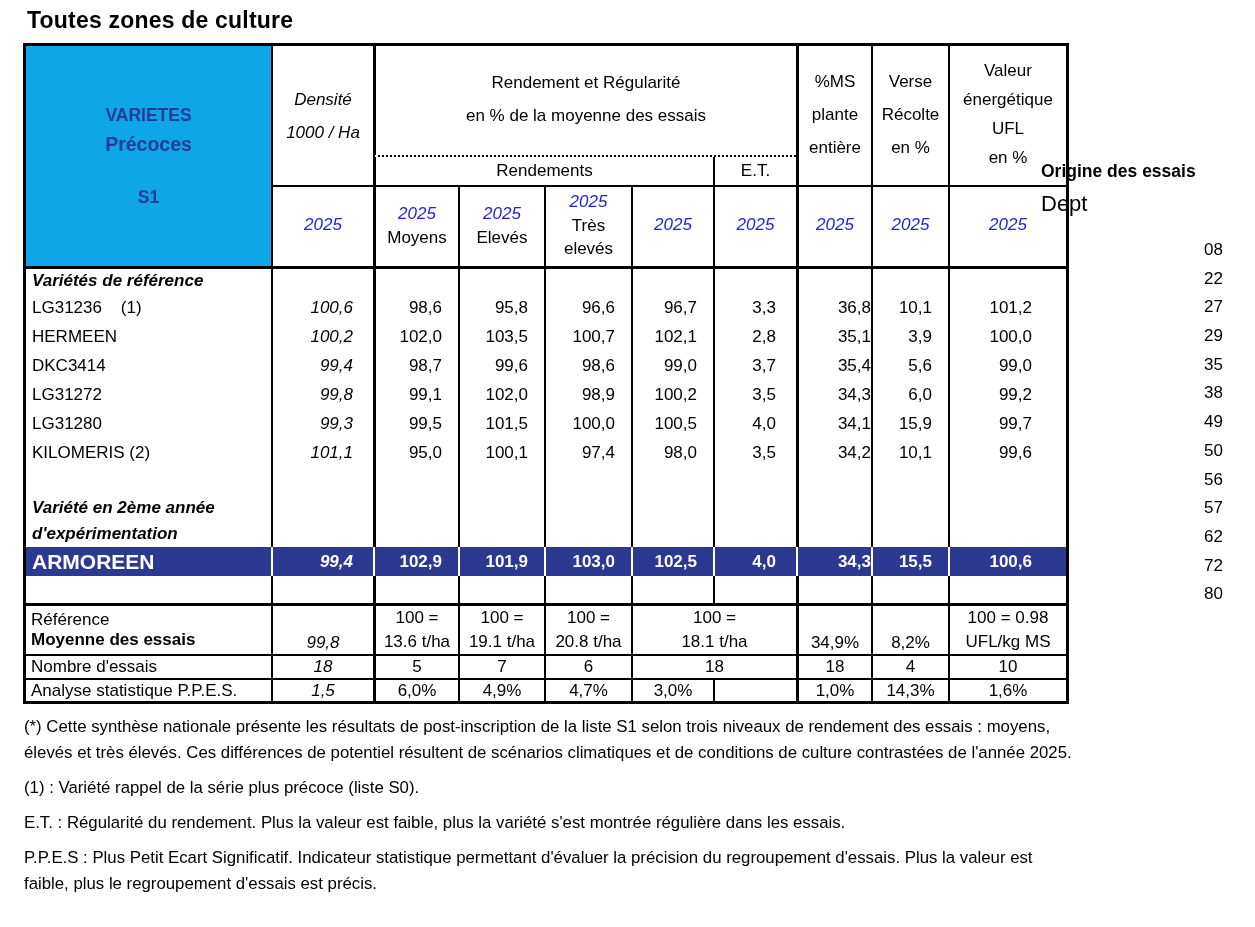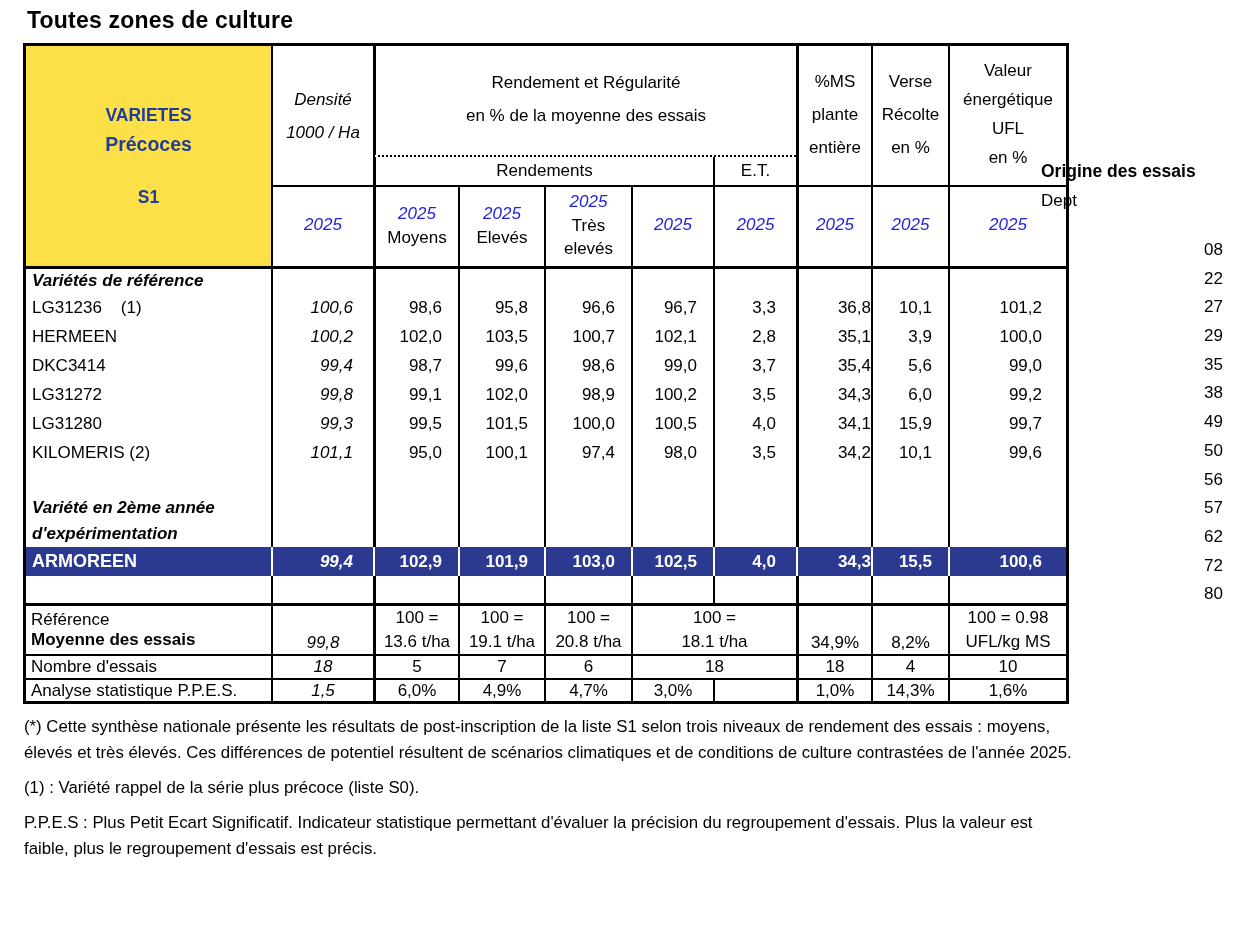--- a/index.html
+++ b/index.html
@@ -21,21 +21,21 @@
   td{box-sizing:border-box;padding:0;vertical-align:middle;font-size:17px;overflow:hidden;}
   
   .bl2{border-left:2px solid #000;}
   .bl3{border-left:3px solid #000;}
   
   .bt2 td{border-top:2px solid #000;}
   .bt3 td{border-top:3px solid #000;}
   .dotted{border-bottom:2px dotted #000;}
   
   .corner{
-    background:#fde047;color:#1F3D99;text-align:center;font-weight:bold;
+    background:#0ea5e9;color:#1F3D99;text-align:center;font-weight:bold;
   }
   .corner .l1{font-size:17.5px;}
   .corner .l2{font-size:19.5px;margin-top:7px;}
   .corner .l3{font-size:17.5px;margin-top:31px;}
   
   .hdr{text-align:center;line-height:33px;}
   .hstack{display:flex;flex-direction:column;justify-content:flex-end;height:100%;padding-bottom:3px;}
   .hstack4{line-height:29px;}
   .ital{font-style:italic;margin-left:8px;}
   .ycell{display:flex;flex-direction:column;justify-content:space-between;height:100%;padding:3px 0 6px 0;}
@@ -43,35 +43,35 @@
   .ycell .sub{color:#000;font-style:normal;text-align:center;line-height:23px;}
   
   .name{text-align:left;padding-left:6px;white-space:pre;}
   .secname{font-weight:bold;font-style:italic;}
   .num{text-align:right;}
   .c1{padding-right:20px;font-style:italic;}
   .c2,.c3,.c4,.c5{padding-right:16px;}
   .c6{padding-right:20px;}
   .c7{}
   .c8{padding-right:16px;}
-  .c9{padding-right:24px;margin-top:12px;}
+  .c9{padding-right:34px;margin-top:12px;}
   
   .navy td{background:#2B3990;color:#fff;font-weight:bold;}
   .navy .wl{border-left:2px solid #fff;}
-  .navy .name{font-size:18px;white-space:normal;}
+  .navy .name{font-size:21px;white-space:normal;}
   
   .bc{text-align:center;padding:0;}
   .two{line-height:24px;text-align:center;}
   .botlbl{text-align:left;padding-left:5px;margin-left:26px;}
   .bold{font-weight:bold;}
   .vbot{vertical-align:bottom;padding-bottom:1px;}
   
   .origin{position:absolute;left:1041px;top:161px;width:170px;}
   .origin .ot{font-weight:bold;font-size:17.5px;}
-  .origin .od{font-size:17px;margin-top:9px;}
+  .origin .od{font-size:22px;margin-top:9px;}
   .deptlist{position:absolute;left:1073px;top:236px;width:150px;text-align:right;}
   .deptlist div{height:28.7px;line-height:28.7px;font-size:17px;}
   
   .notes{position:absolute;left:24px;top:714px;width:1055px;font-size:16.8px;line-height:26px;}
   .notes p{margin:0 0 9px 0;}
 </style>
 </head>
 <body>
 
 <div class="title">Toutes zones de culture</div>
@@ -422,14 +422,15 @@
   <div>56</div>
   <div>57</div>
   <div>62</div>
   <div>72</div>
   <div>80</div>
 </div>
 
 <div class="notes">
   <p>(*) Cette synthèse nationale présente les résultats de post-inscription de la liste S1 selon trois niveaux de rendement des essais : moyens, élevés et très élevés. Ces différences de potentiel résultent de scénarios climatiques et de conditions de culture contrastées de l'année 2025.</p>
   <p>(1) : Variété rappel de la série plus précoce (liste S0).</p>
+  <p>E.T. : Régularité du rendement. Plus la valeur est faible, plus la variété s'est montrée régulière dans les essais.</p>
   <p>P.P.E.S : Plus Petit Ecart Significatif. Indicateur statistique permettant d'évaluer la précision du regroupement d'essais. Plus la valeur est faible, plus le regroupement d'essais est précis.</p>
 </div>
 
 </body></html>

